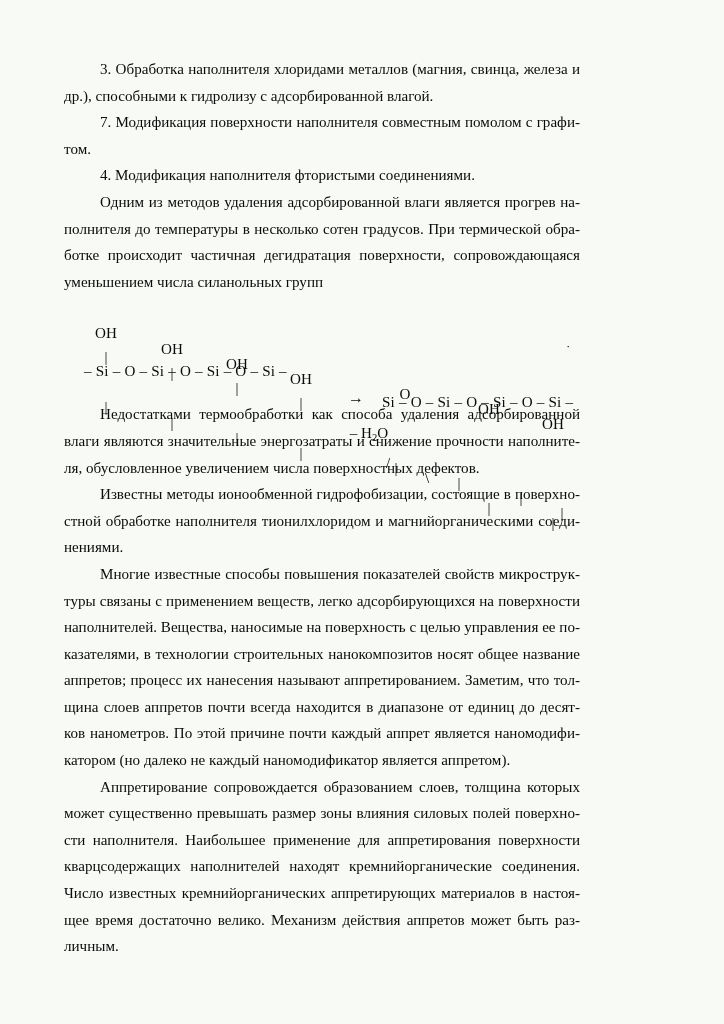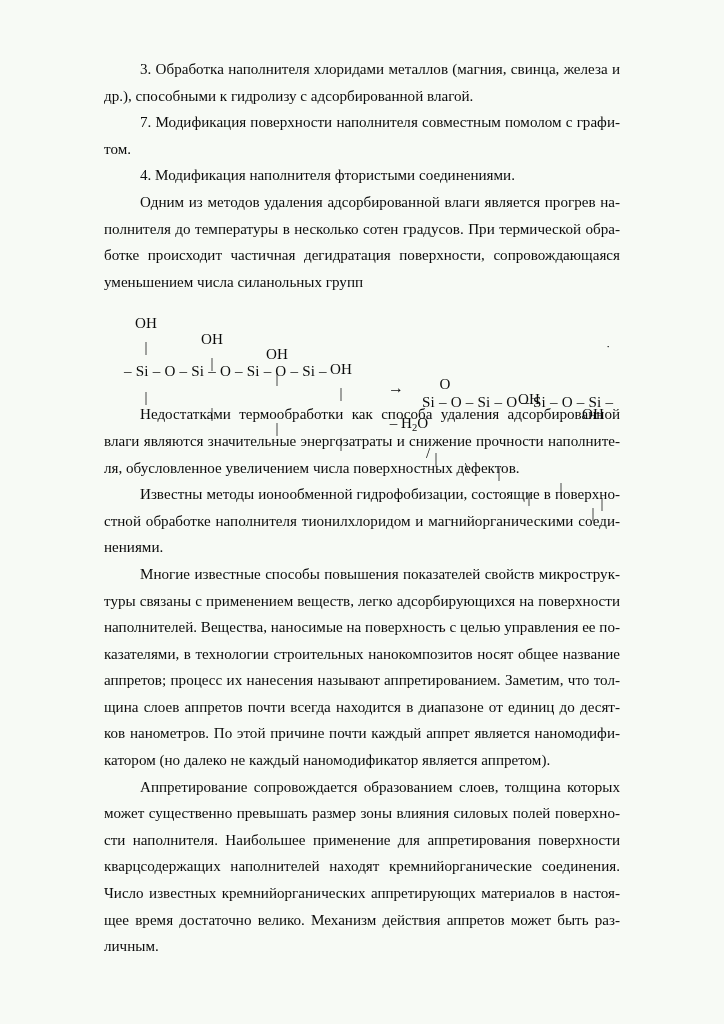--- a/index.html
+++ b/index.html
@@ -12,21 +12,21 @@
     background: #f7faf5;
     font-family: "Liberation Serif", "DejaVu Serif", serif;
     color: #0b0b0b;
     overflow: hidden;
   }
   .page {
     position: relative;
     width: 724px;
     height: 1024px;
     box-sizing: border-box;
-    padding: 56px 104px 0 104px;
+    padding: 56px 104px 0 64px;
   }
   .body-col {
     width: 516px;
   }
   p.para {
     margin: 0;
     font-size: 15.1px;
     line-height: 26.6px;
     text-align: justify;
     text-justify: inter-word;
@@ -53,20 +53,21 @@
   }
   .r-top   { top: 0px; }
   .r-bond1 { top: 24px; }
   .r-chain { top: 48px; }
   .r-bond2 { top: 74px; }
 
   .cell {
     position: absolute;
     transform: translateX(-50%);
     text-align: center;
+    margin-top: 10px;
   }
   .chain-seg {
     position: absolute;
     white-space: pre;
     letter-spacing: 0.2px;
   }
   .bond-v {
     display: inline-block;
     font-size: 15px;
     line-height: 14px;

